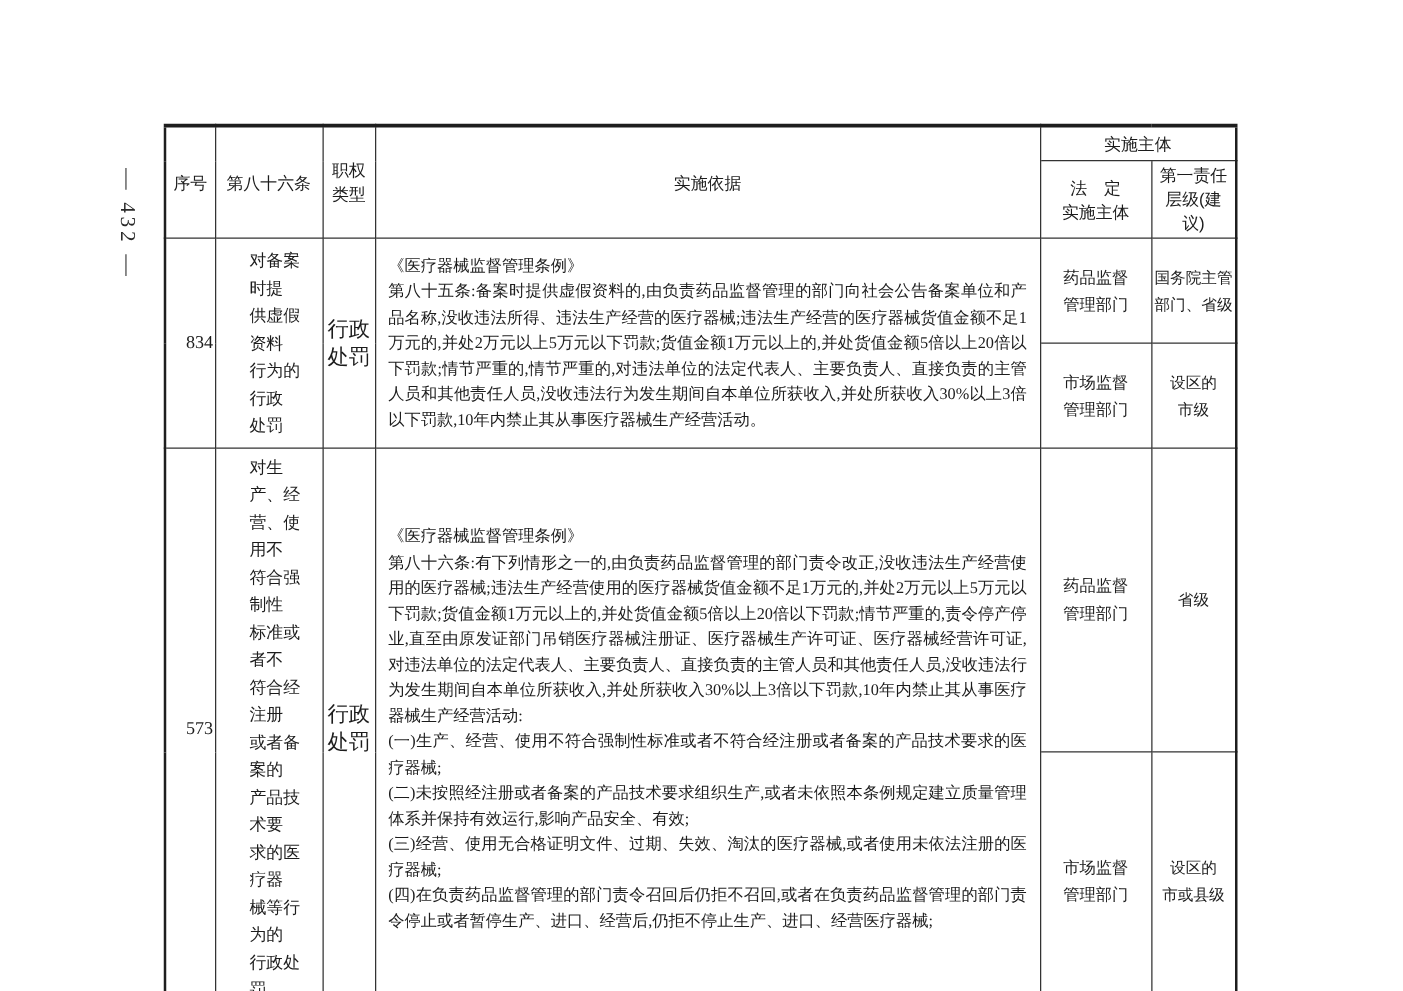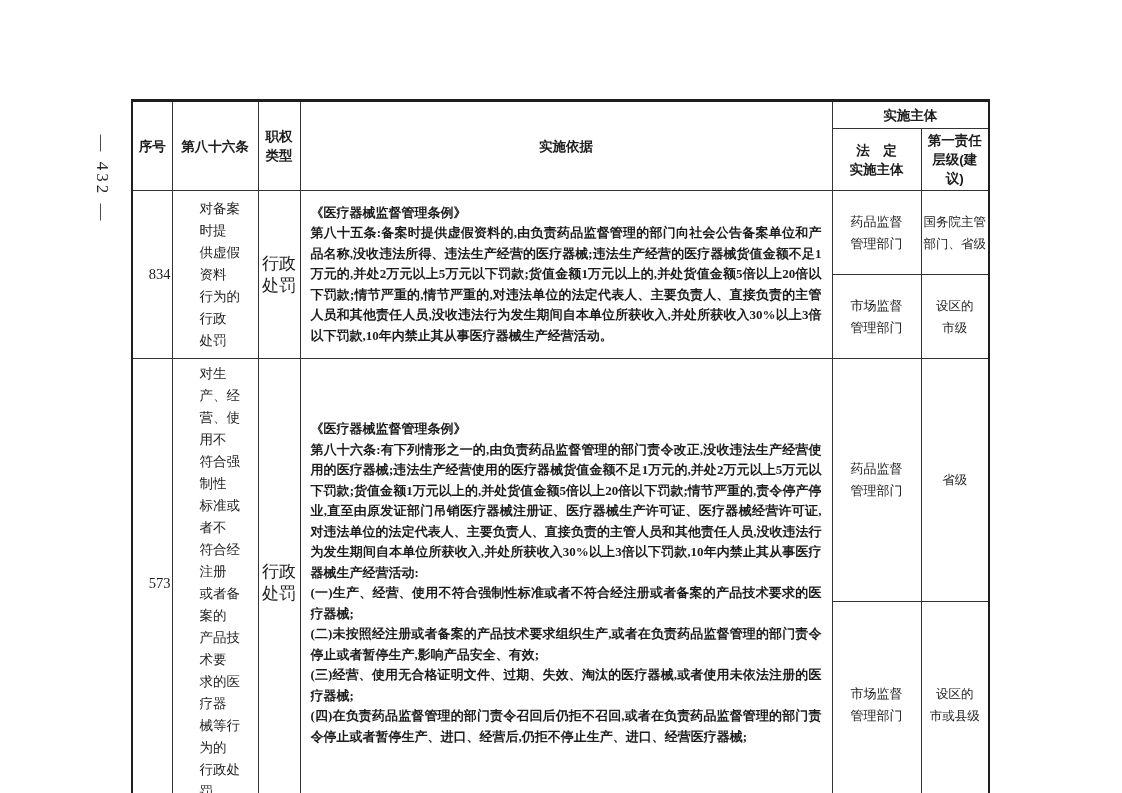--- a/index.html
+++ b/index.html
@@ -14,29 +14,29 @@
   }
   table.main-table {
     position:absolute; left:131px; top:99px; width:857px;
     border-collapse:collapse; table-layout:fixed;
     border:2px solid #1e1e1e; border-top-width:3px; border-bottom-width:3px;
   }
   .main-table th, .main-table td {
     border:1px solid #333; vertical-align:middle; overflow:hidden;
   }
   .main-table th {
-    font-family:"Liberation Sans", sans-serif; font-weight:bold;
+    font-family:"Liberation Sans", sans-serif; font-weight:normal;
     font-size:13.5px; text-align:center; line-height:19px; padding:2px;
   }
   td.cell-serial { text-align:right; font-size:14.5px; }
   td.cell-item   { text-align:left; font-size:13.5px; line-height:22px; padding:4px 6px 4px 27px; }
   td.cell-auth   { text-align:center; font-size:17px; line-height:22px; }
   td.cell-basis  { text-align:left; font-size:13px; line-height:20.5px;
                    padding:4px 10px; vertical-align:middle; }
-  td.cell-basis p { margin:0; text-align:justify;font-weight:bold; }
+  td.cell-basis p { margin:0; text-align:justify; }
   td.cell-subject { text-align:center; font-size:13px; line-height:22px; padding:12px; }
   td.cell-level   { text-align:center; font-size:12.5px; line-height:22px; padding:2px 1px;margin-left:40px; }
 </style>
 </head>
 <body>
 
 <div class="page">
 
   <div class="page-number">— 432 —</div>
 
@@ -81,21 +81,21 @@
       </tr>
 
       <tr style="height:185px">
         <td rowspan="2" class="cell-serial">573</td>
         <td rowspan="2" class="cell-item">对生产、经<br>营、使用不<br>符合强制性<br>标准或者不<br>符合经注册<br>或者备案的<br>产品技术要<br>求的医疗器<br>械等行为的<br>行政处罚</td>
         <td rowspan="2" class="cell-auth">行政<br>处罚</td>
         <td rowspan="2" class="cell-basis">
           <p>《医疗器械监督管理条例》</p>
           <p>第八十六条:有下列情形之一的,由负责药品监督管理的部门责令改正,没收违法生产经营使用的医疗器械;违法生产经营使用的医疗器械货值金额不足1万元的,并处2万元以上5万元以下罚款;货值金额1万元以上的,并处货值金额5倍以上20倍以下罚款;情节严重的,责令停产停业,直至由原发证部门吊销医疗器械注册证、医疗器械生产许可证、医疗器械经营许可证,对违法单位的法定代表人、主要负责人、直接负责的主管人员和其他责任人员,没收违法行为发生期间自本单位所获收入,并处所获收入30%以上3倍以下罚款,10年内禁止其从事医疗器械生产经营活动:</p>
           <p>(一)生产、经营、使用不符合强制性标准或者不符合经注册或者备案的产品技术要求的医疗器械;</p>
-          <p>(二)未按照经注册或者备案的产品技术要求组织生产,或者在负责药品监督管理的部门责令停止或者暂停生产,影响产品安全、有效;</p>
+          <p>(二)未按照经注册或者备案的产品技术要求组织生产,或者未依照本条例规定建立质量管理体系并保持有效运行,影响产品安全、有效;</p>
           <p>(三)经营、使用无合格证明文件、过期、失效、淘汰的医疗器械,或者使用未依法注册的医疗器械;</p>
           <p>(四)在负责药品监督管理的部门责令召回后仍拒不召回,或者在负责药品监督管理的部门责令停止或者暂停生产、进口、经营后,仍拒不停止生产、进口、经营医疗器械;</p>
         </td>
         <td class="cell-subject">药品监督<br>管理部门</td>
         <td class="cell-level">省级</td>
       </tr>
       <tr style="height:157px">
         <td class="cell-subject">市场监督<br>管理部门</td>
         <td class="cell-level">设区的<br>市或县级</td>
       </tr>

